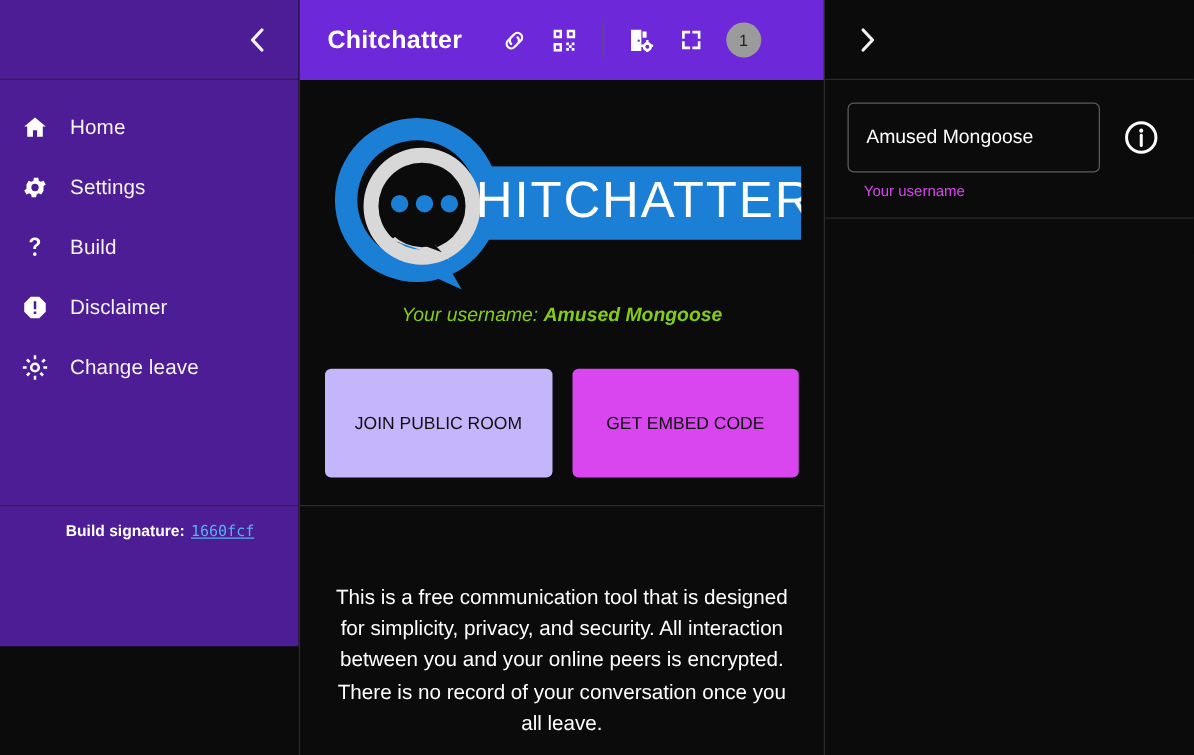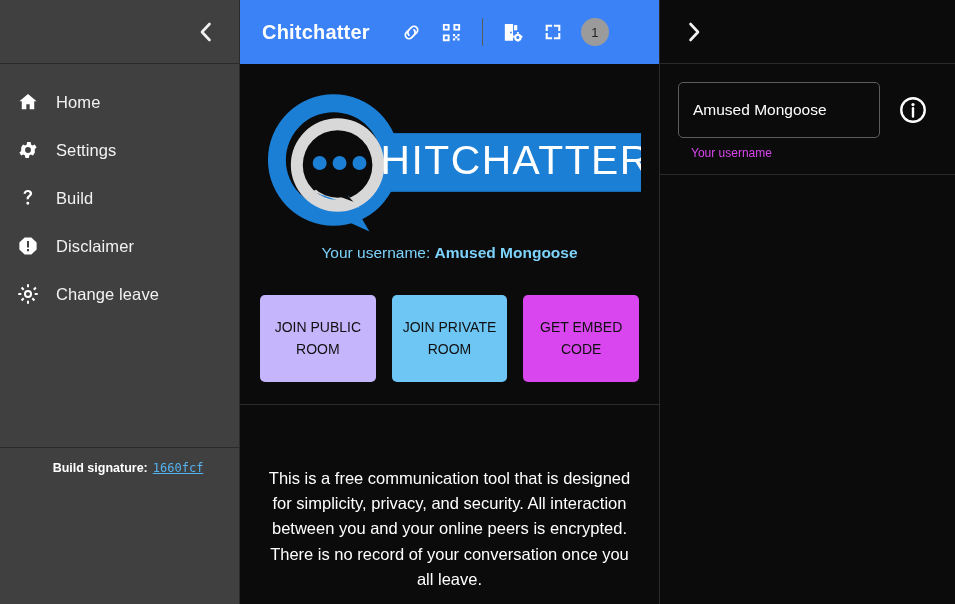--- a/index.html
+++ b/index.html
@@ -12,22 +12,22 @@
   .app {
     position: relative;
     width: 955px; height: 604px;
     display: flex;
     background: #0b0b0b;
   }
 
   
   .sidebar {
     width: 239px;
-    height: 604px;
-    background: #404040;
+    height: 517px;
+    background: #4c1d95;
     display: flex;
     flex-direction: column;
     flex: 0 0 239px;
   }
   .sidebar-top {
     height: 64px;
     display: flex;
     align-items: center;
     justify-content: flex-end;
     padding-right: 18px;
@@ -93,21 +93,21 @@
     flex: 0 0 421px;
     height: 604px;
     background: #0b0b0b;
     display: flex;
     flex-direction: column;
     border-left: 1px solid #2b2b2b;
     border-right: 1px solid #2b2b2b;
   }
   .topbar {
     height: 64px;
-    background: #3b82f6;
+    background: #6d28d9;
     display: flex;
     align-items: center;
     padding: 0 12px 0 22px;
     flex: 0 0 64px;
   }
   .app-title {
     font-size: 20px;
     font-weight: bold;
     color: #ffffff;
     letter-spacing: .2px;
@@ -157,22 +157,23 @@
 
   .logo-wrap {
     display: flex;
     justify-content: center;
     align-items: center;
     padding: 8px 0 4px 0;
   }
   .username-line {
     text-align: center;
     font-size: 15.5px;
-    color: #7dd3fc;
+    color: #84cc16;
     padding: 8px 0 12px 0;
+    font-style: italic;
   }
   .username-line b { font-weight: bold; }
 
   
   .field {
     position: relative;
     margin: 8px 4px 0 4px;
     border: 1px solid #5c5c5c;
     border-radius: 5px;
     height: 53px;
@@ -432,21 +433,20 @@
         </div>
 
         <div class="username-line">
           <span>Your username:</span>
           <b>Amused Mongoose</b>
         </div>
 
 
         <div class="btn-row">
           <button class="btn" id="btn0" style="background: #c4b5fd;">JOIN PUBLIC ROOM</button>
-          <button class="btn" id="btn1" style="background: rgb(110, 198, 245);">JOIN PRIVATE ROOM</button>
           <button class="btn" id="btn2" style="background: #d946ef;">GET EMBED CODE</button>
         </div>
       </div>
 
       <div class="blurb">This is a free communication tool that is designed for simplicity, privacy, and security. All interaction between you and your online peers is encrypted. There is no record of your conversation once you all leave.</div>
     </div>
   </section>
 
   <aside class="right">
     <div class="right-top">

